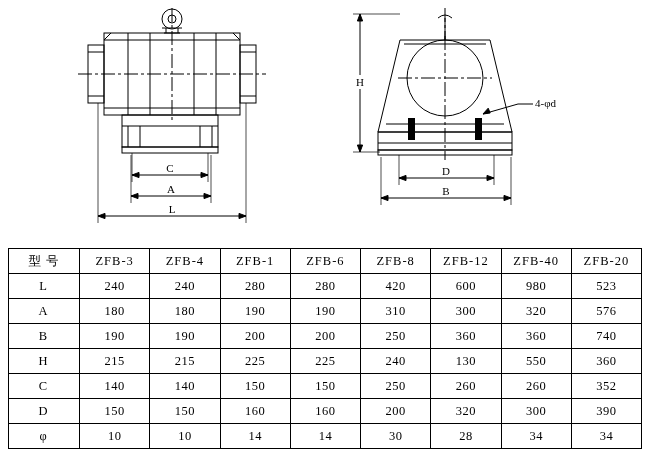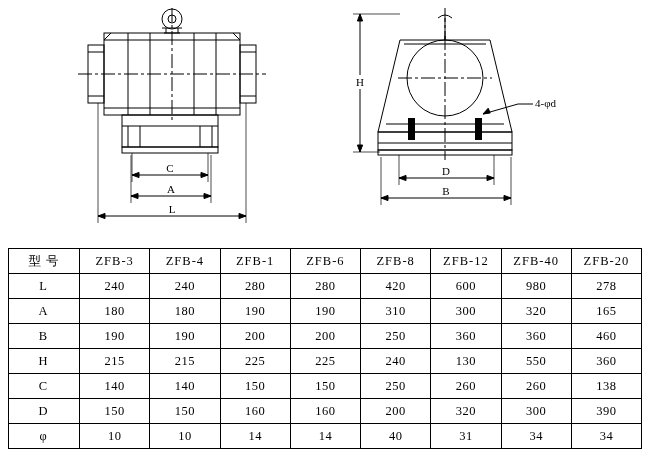--- a/index.html
+++ b/index.html
@@ -219,43 +219,43 @@
         </tr>
         <tr>
           <td class="rowhead">L</td>
           <td>240</td>
           <td>240</td>
           <td>280</td>
           <td>280</td>
           <td>420</td>
           <td>600</td>
           <td>980</td>
-          <td>278</td>
+          <td>523</td>
         </tr>
         <tr>
           <td class="rowhead">A</td>
           <td>180</td>
           <td>180</td>
           <td>190</td>
           <td>190</td>
           <td>310</td>
           <td>300</td>
           <td>320</td>
-          <td>165</td>
+          <td>576</td>
         </tr>
         <tr>
           <td class="rowhead">B</td>
           <td>190</td>
           <td>190</td>
           <td>200</td>
           <td>200</td>
           <td>250</td>
           <td>360</td>
           <td>360</td>
-          <td>460</td>
+          <td>740</td>
         </tr>
         <tr>
           <td class="rowhead">H</td>
           <td>215</td>
           <td>215</td>
           <td>225</td>
           <td>225</td>
           <td>240</td>
           <td>130</td>
           <td>550</td>
@@ -263,41 +263,41 @@
         </tr>
         <tr>
           <td class="rowhead">C</td>
           <td>140</td>
           <td>140</td>
           <td>150</td>
           <td>150</td>
           <td>250</td>
           <td>260</td>
           <td>260</td>
-          <td>138</td>
+          <td>352</td>
         </tr>
         <tr>
           <td class="rowhead">D</td>
           <td>150</td>
           <td>150</td>
           <td>160</td>
           <td>160</td>
           <td>200</td>
           <td>320</td>
           <td>300</td>
           <td>390</td>
         </tr>
         <tr>
           <td class="rowhead">φ</td>
           <td>10</td>
           <td>10</td>
           <td>14</td>
           <td>14</td>
-          <td>40</td>
-          <td>31</td>
+          <td>30</td>
+          <td>28</td>
           <td>34</td>
           <td>34</td>
         </tr>
       </tbody>
     </table>
   </div>
 
 </div>
 
 </body></html>

